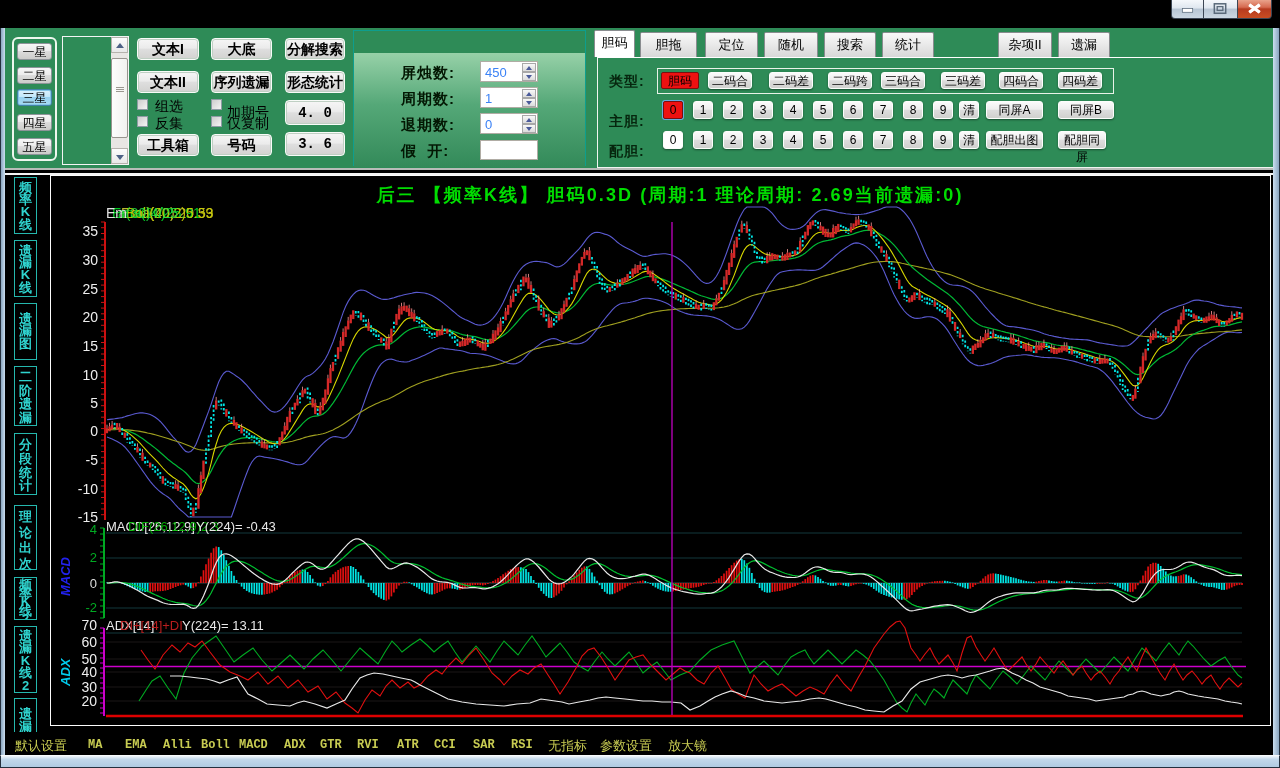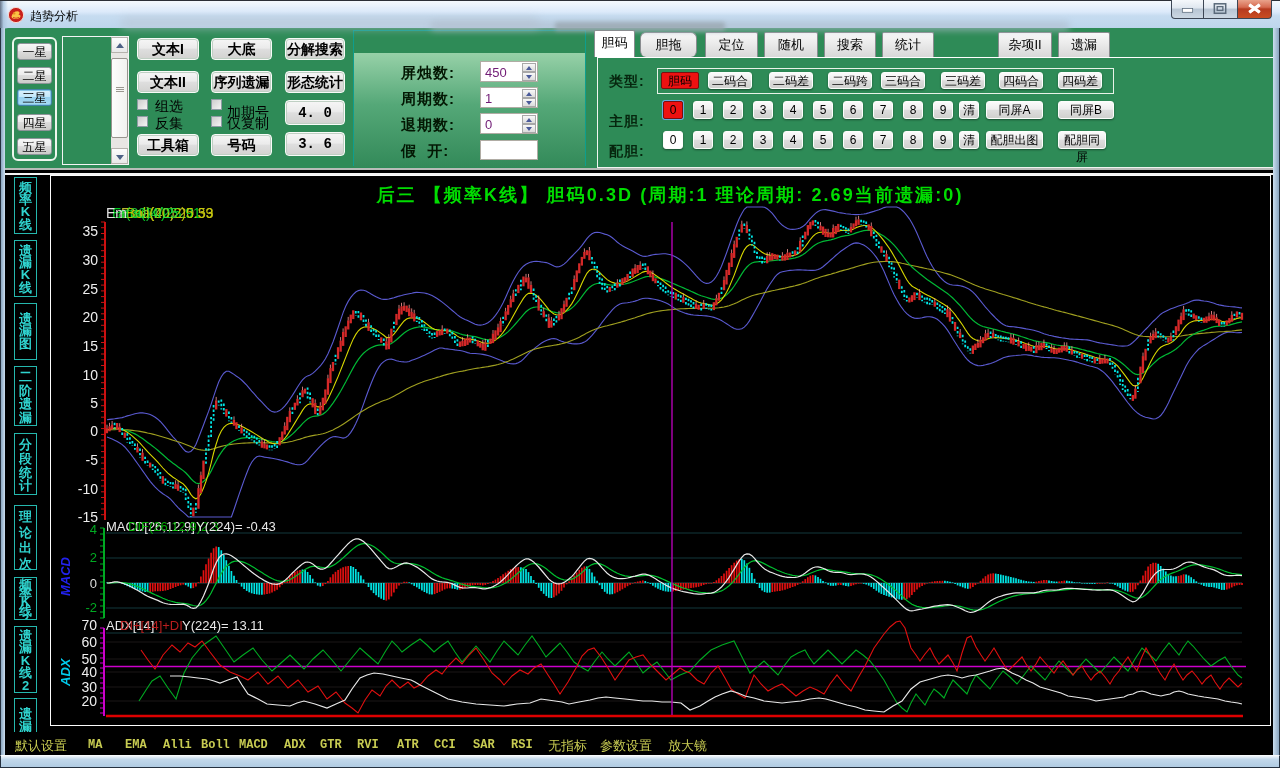--- a/index.html
+++ b/index.html
@@ -53,21 +53,21 @@
 .gbtn { position:absolute; background:linear-gradient(#f6f6f6, #ebebeb 45%, #dedede 52%, #d2d2d0); border:1px solid #f8fbf8;
   box-shadow:0 0 0 1px #bfcfc3 inset; border-radius:4px; color:#000; text-align:center; font-size:14px; font-weight:bold; }
 .chk { position:absolute; width:11px; height:11px; background:linear-gradient(135deg,#cdcdcd,#f4f4f4); border:1px solid #8f9ca5; }
 .chklbl { position:absolute; font-size:14px; color:#000; }
 
 #freqpanel { position:absolute; left:348px; top:2px; width:233px; height:136px; border:1px solid #0e9e8e; }
 #freqhdr { position:absolute; left:0; top:0; width:100%; height:22px; background:linear-gradient(90deg,#09b25a,#00a34e); color:#000; text-align:center; font-size:13px; line-height:22px; }
 #freqbody { position:absolute; left:0; top:22px; width:100%; height:114px; background:linear-gradient(#97d1a8, #55a878 45%, #338a59); }
 .flabel { position:absolute; left:47px; font-size:15px; font-weight:bold; color:#031703; letter-spacing:1px;}
 .spinbox { position:absolute; left:126px; width:58px; height:21px; background:#fff; border:1px solid #b0aca4; }
-.spinbox .val { position:absolute; left:4px; top:3px; font-size:13px; color:#701a75; }
+.spinbox .val { position:absolute; left:4px; top:3px; font-size:13px; color:#3b82f6; }
 .spinner { position:absolute; right:1px; top:1px; width:14px; height:17px; }
 .spinner .sb { position:absolute; left:0; width:14px; height:9px; background:linear-gradient(#f8f8f8,#dcdcdc); border:1px solid #a8a8a8; }
 .spinner .sb.t{ top:0;} .spinner .sb.b{ top:9px; }
 .sarr { position:absolute; left:3px; width:0; height:0; border-left:3.5px solid transparent; border-right:3.5px solid transparent; }
 .sarr.u { top:2px; border-bottom:4px solid #4a5a9a; }
 .sarr.d { top:2px; border-top:4px solid #4a5a9a; }
 
 
 #tabrow { position:absolute; left:589px; top:2px; width:681px; height:27px; }
 .tab { position:absolute; top:2px; height:25px; background:linear-gradient(#f9f9f9,#ececec 40%, #d8d8d8); border:1px solid #898c8f; border-bottom:none;
@@ -178,21 +178,21 @@
               </span>
             </span>
           </div>
         <div class="flabel" style="top:89px;">假&nbsp;&nbsp;开:</div>
         <div class="spinbox" style="top:87px; height:20px;"></div>
       </div>
     </div>
 
     <div id="tabrow">
       <div class="tab sel" style="left:0px; width:41px;">胆码</div>
-      <div class="tab" style="left:46px; width:57px;border-radius:6px;">胆拖</div>
+      <div class="tab" style="left:46px; width:57px;">胆拖</div>
       <div class="tab" style="left:111px; width:53px;">定位</div>
       <div class="tab" style="left:170px; width:54px;">随机</div>
       <div class="tab" style="left:230px; width:52px;">搜索</div>
       <div class="tab" style="left:288px; width:52px;">统计</div>
       <div class="tab" style="left:346px; width:52px;margin-top:36px;">杂项I</div>
       <div class="tab" style="left:404px; width:54px;">杂项II</div>
       <div class="tab" style="left:464px; width:52px;">遗漏</div>
     </div>
     <div id="tabpage">
       <div class="tlabel" style="top:15px; left:11px;">类型:</div>
@@ -1453,33 +1453,20 @@
       </g>
 <text x="70" y="686" font-size="13" font-weight="bold" font-style="italic" fill="#00ccee" font-family="Liberation Sans" transform="rotate(-90 70 686)">ADX</text>
 <line x1="105" y1="666.5" x2="1246" y2="666.5" stroke="#cc00cc" stroke-width="1.6"></line>
 <path d="M139,701 L146,690 L152,681 L160,676 L168,688 L176,699 L184,673 L192,658 L202,646 L209,641 L216,636 L225,649 L234,662 L243,655 L253,648 L262,660 L272,671 L281,663 L290,655 L297,662 L304,669 L313,659 L323,650 L332,660 L341,671 L350,660 L360,648 L369,656 L378,664 L385,652 L392,641 L397,646 L402,652 L411,645 L420,639 L427,645 L434,652 L441,646 L448,641 L455,652 L462,662 L469,654 L476,646 L483,654 L490,662 L497,651 L504,641 L511,648 L518,655 L525,645 L532,636 L539,646 L546,657 L553,650 L560,643 L567,652 L574,662 L581,667 L588,671 L595,661 L602,652 L608,659 L615,666 L622,659 L629,652 L636,662 L643,673 L650,667 L657,662 L664,671 L671,680 L680,675 L690,671 L700,660 L711,650 L722,645 L734,641 L742,657 L750,673 L757,667 L764,661 L771,668 L778,675 L784,666 L791,657 L798,653 L805,650 L809,657 L814,664 L821,657 L828,650 L835,657 L842,664 L849,657 L856,650 L863,655 L870,661 L877,670 L884,680 L890,691 L897,703 L902,708 L907,712 L911,703 L916,694 L920,699 L925,705 L929,697 L934,689 L939,693 L944,698 L948,689 L953,680 L960,687 L967,694 L971,684 L976,675 L983,682 L990,689 L996,680 L1003,671 L1010,677 L1017,684 L1024,675 L1031,666 L1038,673 L1045,680 L1052,670 L1059,661 L1066,668 L1073,675 L1079,667 L1086,659 L1093,666 L1100,673 L1107,665 L1114,657 L1121,664 L1128,671 L1135,659 L1142,648 L1149,654 L1156,661 L1162,652 L1169,643 L1174,649 L1179,655 L1183,648 L1188,641 L1193,646 L1198,652 L1204,659 L1211,666 L1218,661 L1225,657 L1231,666 L1238,675 L1242,678" fill="none" stroke="#00aa22" stroke-width="1.1"></path>
 <path d="M141,650 L148,660 L155,669 L163,655 L172,645 L180,652 L188,643 L195,647 L202,641 L210,652 L220,665 L230,672 L240,676 L248,680 L258,672 L268,684 L278,676 L288,688 L298,680 L308,692 L318,686 L327,699 L336,692 L345,703 L352,708 L358,713 L365,700 L372,690 L380,696 L386,686 L392,680 L400,688 L408,682 L414,688 L420,685 L428,676 L436,670 L442,674 L448,666 L456,658 L462,664 L469,655 L476,648 L484,660 L492,673 L500,680 L504,685 L512,676 L520,670 L528,674 L534,668 L541,664 L548,675 L554,684 L560,694 L568,682 L576,668 L582,656 L588,650 L594,648 L601,657 L608,668 L615,680 L622,670 L629,660 L636,657 L643,655 L650,664 L658,672 L666,680 L673,674 L680,668 L685,671 L690,673 L697,680 L704,684 L711,673 L718,666 L725,678 L731,689 L738,694 L745,698 L750,685 L754,675 L761,684 L768,691 L775,687 L782,684 L789,690 L796,696 L803,691 L810,687 L817,690 L824,694 L830,684 L837,675 L844,684 L851,691 L858,678 L865,666 L870,656 L874,648 L879,641 L884,634 L890,627 L896,622 L900,621 L905,628 L911,648 L916,655 L920,661 L925,654 L930,648 L934,656 L939,664 L944,659 L948,655 L953,663 L957,671 L962,653 L967,638 L971,636 L976,647 L981,655 L985,661 L990,654 L994,648 L1001,660 L1008,671 L1015,664 L1022,657 L1026,664 L1031,671 L1036,664 L1040,657 L1047,665 L1054,673 L1058,667 L1063,661 L1068,668 L1073,675 L1077,670 L1082,666 L1086,673 L1091,680 L1095,675 L1100,671 L1105,677 L1110,684 L1114,677 L1119,671 L1123,664 L1128,657 L1132,664 L1137,671 L1141,659 L1146,648 L1151,657 L1156,666 L1160,673 L1165,680 L1169,672 L1174,664 L1178,672 L1183,680 L1187,675 L1192,671 L1197,677 L1202,684 L1206,679 L1211,675 L1215,682 L1220,689 L1224,683 L1229,678 L1233,682 L1238,687 L1242,683" fill="none" stroke="#e01010" stroke-width="1.1"></path>
 <path d="M170,676 L180,676 L190,677 L198,678 L207,679 L214,681 L220,683 L228,680 L237,677 L242,685 L248,694 L258,699 L267,704 L278,705 L290,706 L297,703 L304,701 L315,704 L327,708 L336,704 L345,700 L352,689 L360,678 L367,675 L374,673 L383,674 L392,676 L401,678 L411,680 L415,682 L420,685 L434,692 L448,699 L462,702 L476,704 L490,705 L504,706 L517,704 L530,703 L541,699 L548,700 L555,701 L562,702 L569,704 L579,702 L590,700 L598,698 L606,697 L615,698 L625,699 L634,700 L643,701 L652,701 L662,702 L671,702 L681,703 L690,710 L700,706 L708,701 L715,697 L722,694 L731,691 L738,693 L745,696 L754,698 L764,701 L773,702 L782,703 L791,702 L801,701 L810,699 L819,698 L826,699 L833,701 L840,703 L847,705 L856,707 L865,710 L874,711 L884,712 L893,706 L902,701 L911,689 L920,682 L927,680 L934,678 L941,676 L948,675 L955,676 L962,678 L969,676 L976,675 L983,673 L990,671 L996,669 L1003,668 L1007,670 L1012,673 L1019,676 L1026,680 L1033,683 L1040,687 L1047,689 L1054,691 L1061,693 L1068,696 L1075,697 L1082,698 L1089,699 L1096,701 L1103,700 L1110,699 L1117,698 L1124,697 L1128,695 L1133,694 L1137,692 L1142,691 L1146,692 L1151,694 L1156,695 L1161,696 L1165,695 L1170,694 L1174,692 L1179,691 L1183,692 L1188,694 L1193,695 L1198,696 L1204,697 L1211,698 L1218,699 L1225,701 L1231,702 L1238,703 L1242,704" fill="none" stroke="#e8e8e8" stroke-width="1.2"></path>
 <line x1="106" y1="716" x2="1243" y2="716" stroke="#dd0000" stroke-width="2.6"></line>
 <line x1="672" y1="222" x2="672" y2="715" stroke="#b400b4" stroke-width="1.4"></line>
 </svg>
 
-  <div id="titlebar">
-    <div class="blob1"></div>
-      <div class="blob2"></div>
-      <div class="blob3"></div>
-    <svg id="app-icon" viewBox="0 0 16 16">
-      <circle cx="8" cy="8" r="7.6" fill="#c8201c"></circle>
-      <circle cx="8" cy="8" r="7.6" fill="none" stroke="#f5d7cf" stroke-width="1"></circle>
-      <path d="M3.5 9.5 Q5 4 10 4.2 Q13 5.5 10.5 7.5 Q13.5 8 12 10.5 Q9 13 5 11.5 Q3.5 11 3.5 9.5 Z" fill="#f9c345"></path>
-      <circle cx="6.2" cy="6.4" r="1.2" fill="#e88b20"></circle>
-        <path d="M5 10.5 Q8 12 11 10.5" stroke="#c8201c" stroke-width="0.8" fill="none"></path>
-    </svg>
-    <span id="title-text">趋势分析</span>
-  </div>
   <div id="winbtns">
     <div class="wbtn min">
         <svg class="glyph" viewBox="0 0 33 19">
           <rect x="11" y="9" width="11" height="4" fill="#fff" stroke="#5a6a7a" stroke-width=".8"></rect>
         </svg>
       </div>
     <div class="wbtn max">
         <svg class="glyph" viewBox="0 0 33 19">
           <rect x="10" y="4" width="12" height="10" fill="none" stroke="#5a6a7a" stroke-width="1.6"></rect>
           <rect x="13" y="7" width="6" height="4" fill="none" stroke="#5a6a7a" stroke-width="1.4"></rect>

